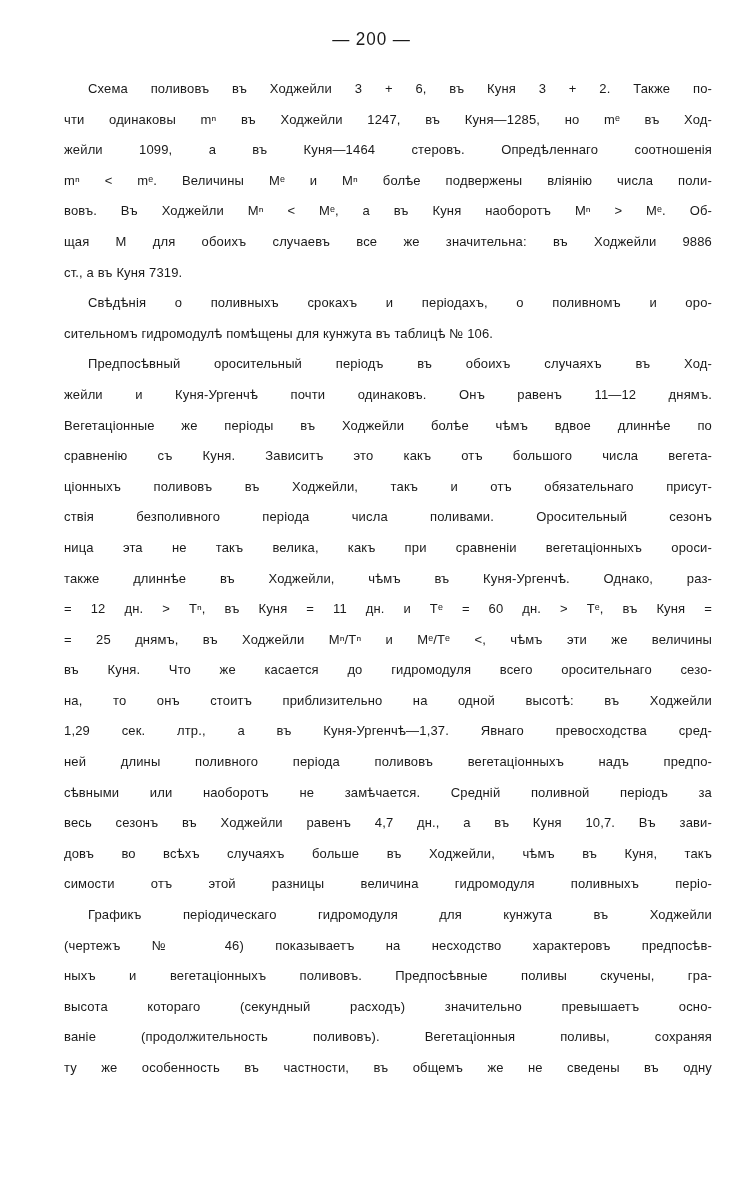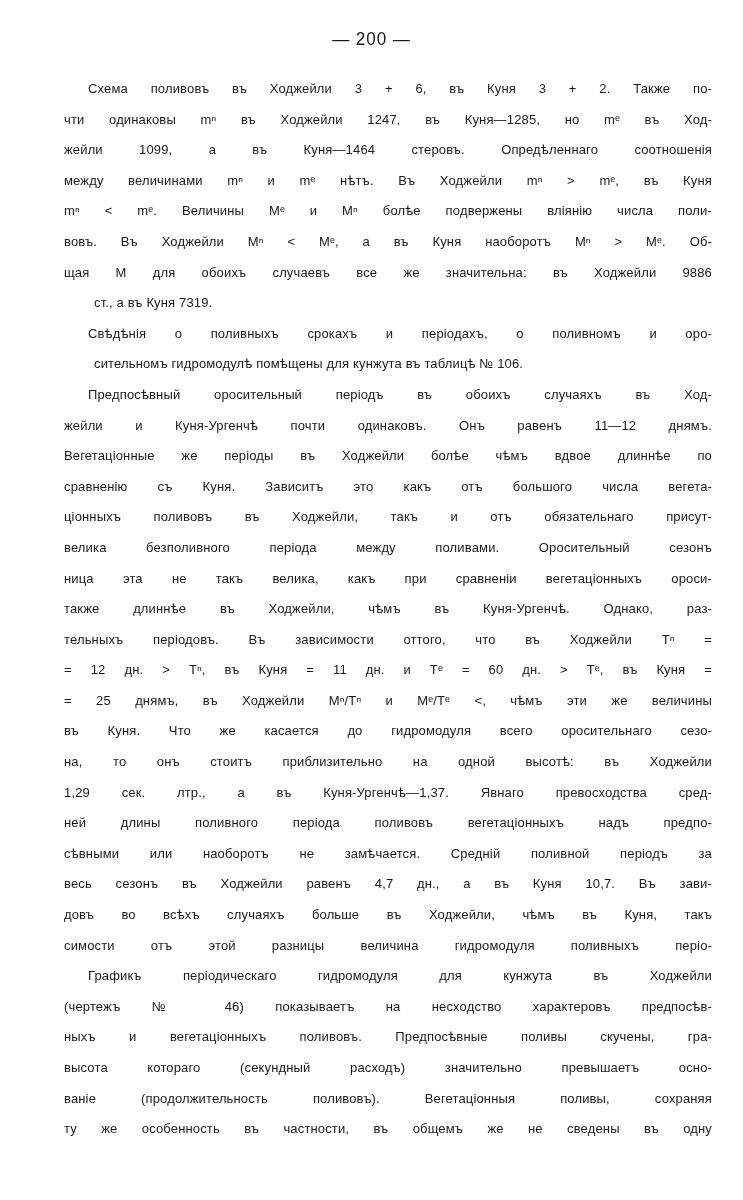--- a/index.html
+++ b/index.html
@@ -13,52 +13,50 @@
     position: absolute; top: 28px; left: 0; width: 743px; text-align: center;
     font-size: 19px; letter-spacing: 1px; transform: scaleX(0.9);
   }
   .text { position: absolute; top: 74px; left: 64px; width: 648px; }
   .line {
     display: block; height: 30.6px; line-height: 30.6px; font-size: 13px;
     white-space: nowrap; text-align: justify; text-align-last: justify;
     transform-origin: left center; letter-spacing: 0.15px;
   }
   .line.indent { padding-left: 24px; }
-  .line.last { text-align-last: left; margin-left: 30px; }
+  .line.last { text-align-last: left; }
 </style>
 </head>
 <body>
 
 <div class="page">
   <div class="page-number">— 200 —</div>
   <div class="text" id="text">
       <div>
         <span class="line indent">Схема поливовъ въ Ходжейли 3 + 6, въ Куня 3 + 2. Также по-</span>
         <span class="line">чти одинаковы mⁿ въ Ходжейли 1247, въ Куня—1285, но mᵉ въ Ход-</span>
         <span class="line">жейли 1099, а въ Куня—1464 стеровъ. Опредѣленнаго соотношенія</span>
-        <span class="line">между величинами mⁿ и mᵉ нѣтъ. Въ Ходжейли mⁿ &gt; mᵉ, въ Куня</span>
         <span class="line">mⁿ &lt; mᵉ. Величины Mᵉ и Mⁿ болѣе подвержены вліянію числа поли-</span>
         <span class="line">вовъ. Въ Ходжейли Mⁿ &lt; Mᵉ, а въ Куня наоборотъ Mⁿ &gt; Mᵉ. Об-</span>
         <span class="line">щая M для обоихъ случаевъ все же значительна: въ Ходжейли 9886</span>
         <span class="line last">ст., а въ Куня 7319.</span>
       </div>
       <div>
         <span class="line indent">Свѣдѣнія о поливныхъ срокахъ и періодахъ, о поливномъ и оро-</span>
         <span class="line last">сительномъ гидромодулѣ помѣщены для кунжута въ таблицѣ № 106.</span>
       </div>
       <div>
         <span class="line indent">Предпосѣвный оросительный періодъ въ обоихъ случаяхъ въ Ход-</span>
         <span class="line">жейли и Куня-Ургенчѣ почти одинаковъ. Онъ равенъ 11—12 днямъ.</span>
         <span class="line">Вегетаціонные же періоды въ Ходжейли болѣе чѣмъ вдвое длиннѣе по</span>
         <span class="line">сравненію съ Куня. Зависитъ это какъ отъ большого числа вегета-</span>
         <span class="line">ціонныхъ поливовъ въ Ходжейли, такъ и отъ обязательнаго присут-</span>
-        <span class="line">велика безполивного періода между поливами. Оросительный сезонъ</span>
+        <span class="line">ствія безполивного періода числа поливами. Оросительный сезонъ</span>
         <span class="line">ница эта не такъ велика, какъ при сравненіи вегетаціонныхъ ороси-</span>
         <span class="line">также длиннѣе въ Ходжейли, чѣмъ въ Куня-Ургенчѣ. Однако, раз-</span>
-        <span class="line">тельныхъ періодовъ. Въ зависимости оттого, что въ Ходжейли Tⁿ =</span>
         <span class="line">= 12 дн. &gt; Tⁿ, въ Куня = 11 дн. и Tᵉ = 60 дн. &gt; Tᵉ, въ Куня =</span>
         <span class="line">= 25 днямъ, въ Ходжейли Mⁿ/Tⁿ и Mᵉ/Tᵉ &lt;, чѣмъ эти же величины</span>
         <span class="line">въ Куня. Что же касается до гидромодуля всего оросительнаго сезо-</span>
         <span class="line">на, то онъ стоитъ приблизительно на одной высотѣ: въ Ходжейли</span>
         <span class="line">1,29 сек. лтр., а въ Куня-Ургенчѣ—1,37. Явнаго превосходства сред-</span>
         <span class="line">ней длины поливного періода поливовъ вегетаціонныхъ надъ предпо-</span>
         <span class="line">сѣвными или наоборотъ не замѣчается. Средній поливной періодъ за</span>
         <span class="line">весь сезонъ въ Ходжейли равенъ 4,7 дн., а въ Куня 10,7. Въ зави-</span>
         <span class="line">довъ во всѣхъ случаяхъ больше въ Ходжейли, чѣмъ въ Куня, такъ</span>
         <span class="line">симости отъ этой разницы величина гидромодуля поливныхъ періо-</span>

